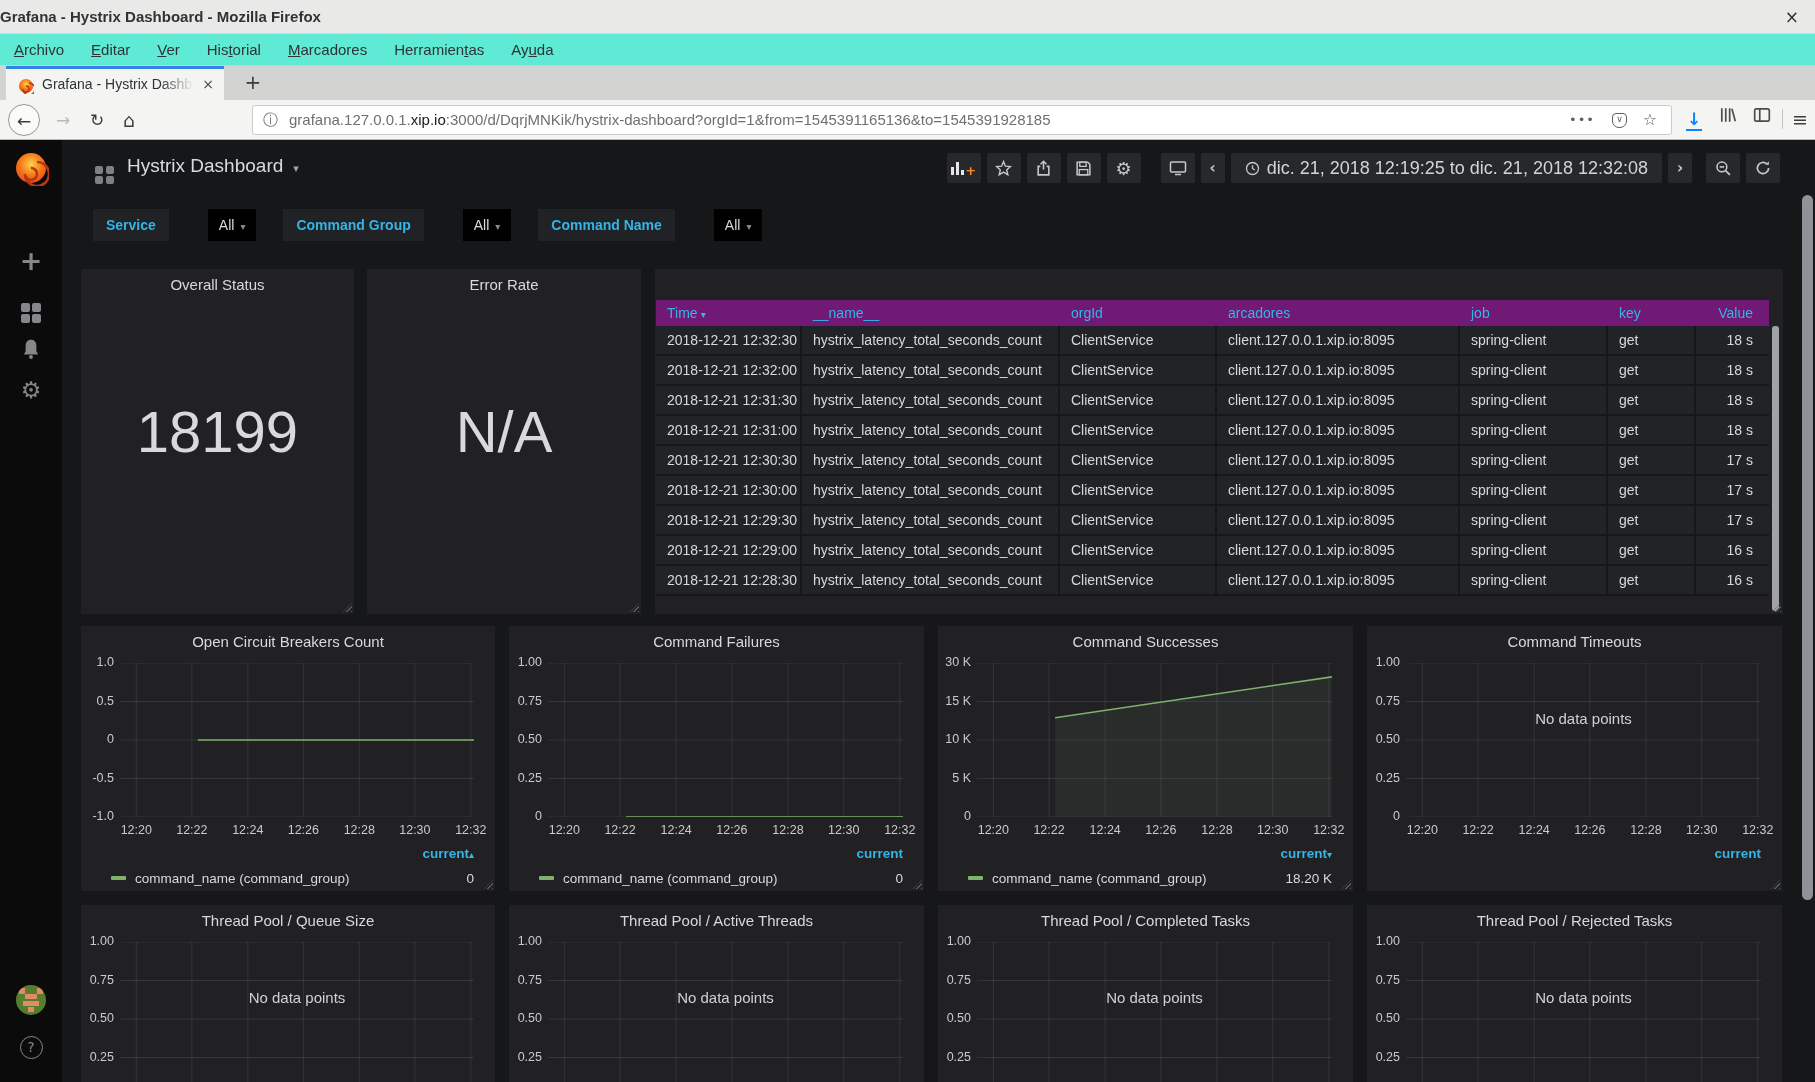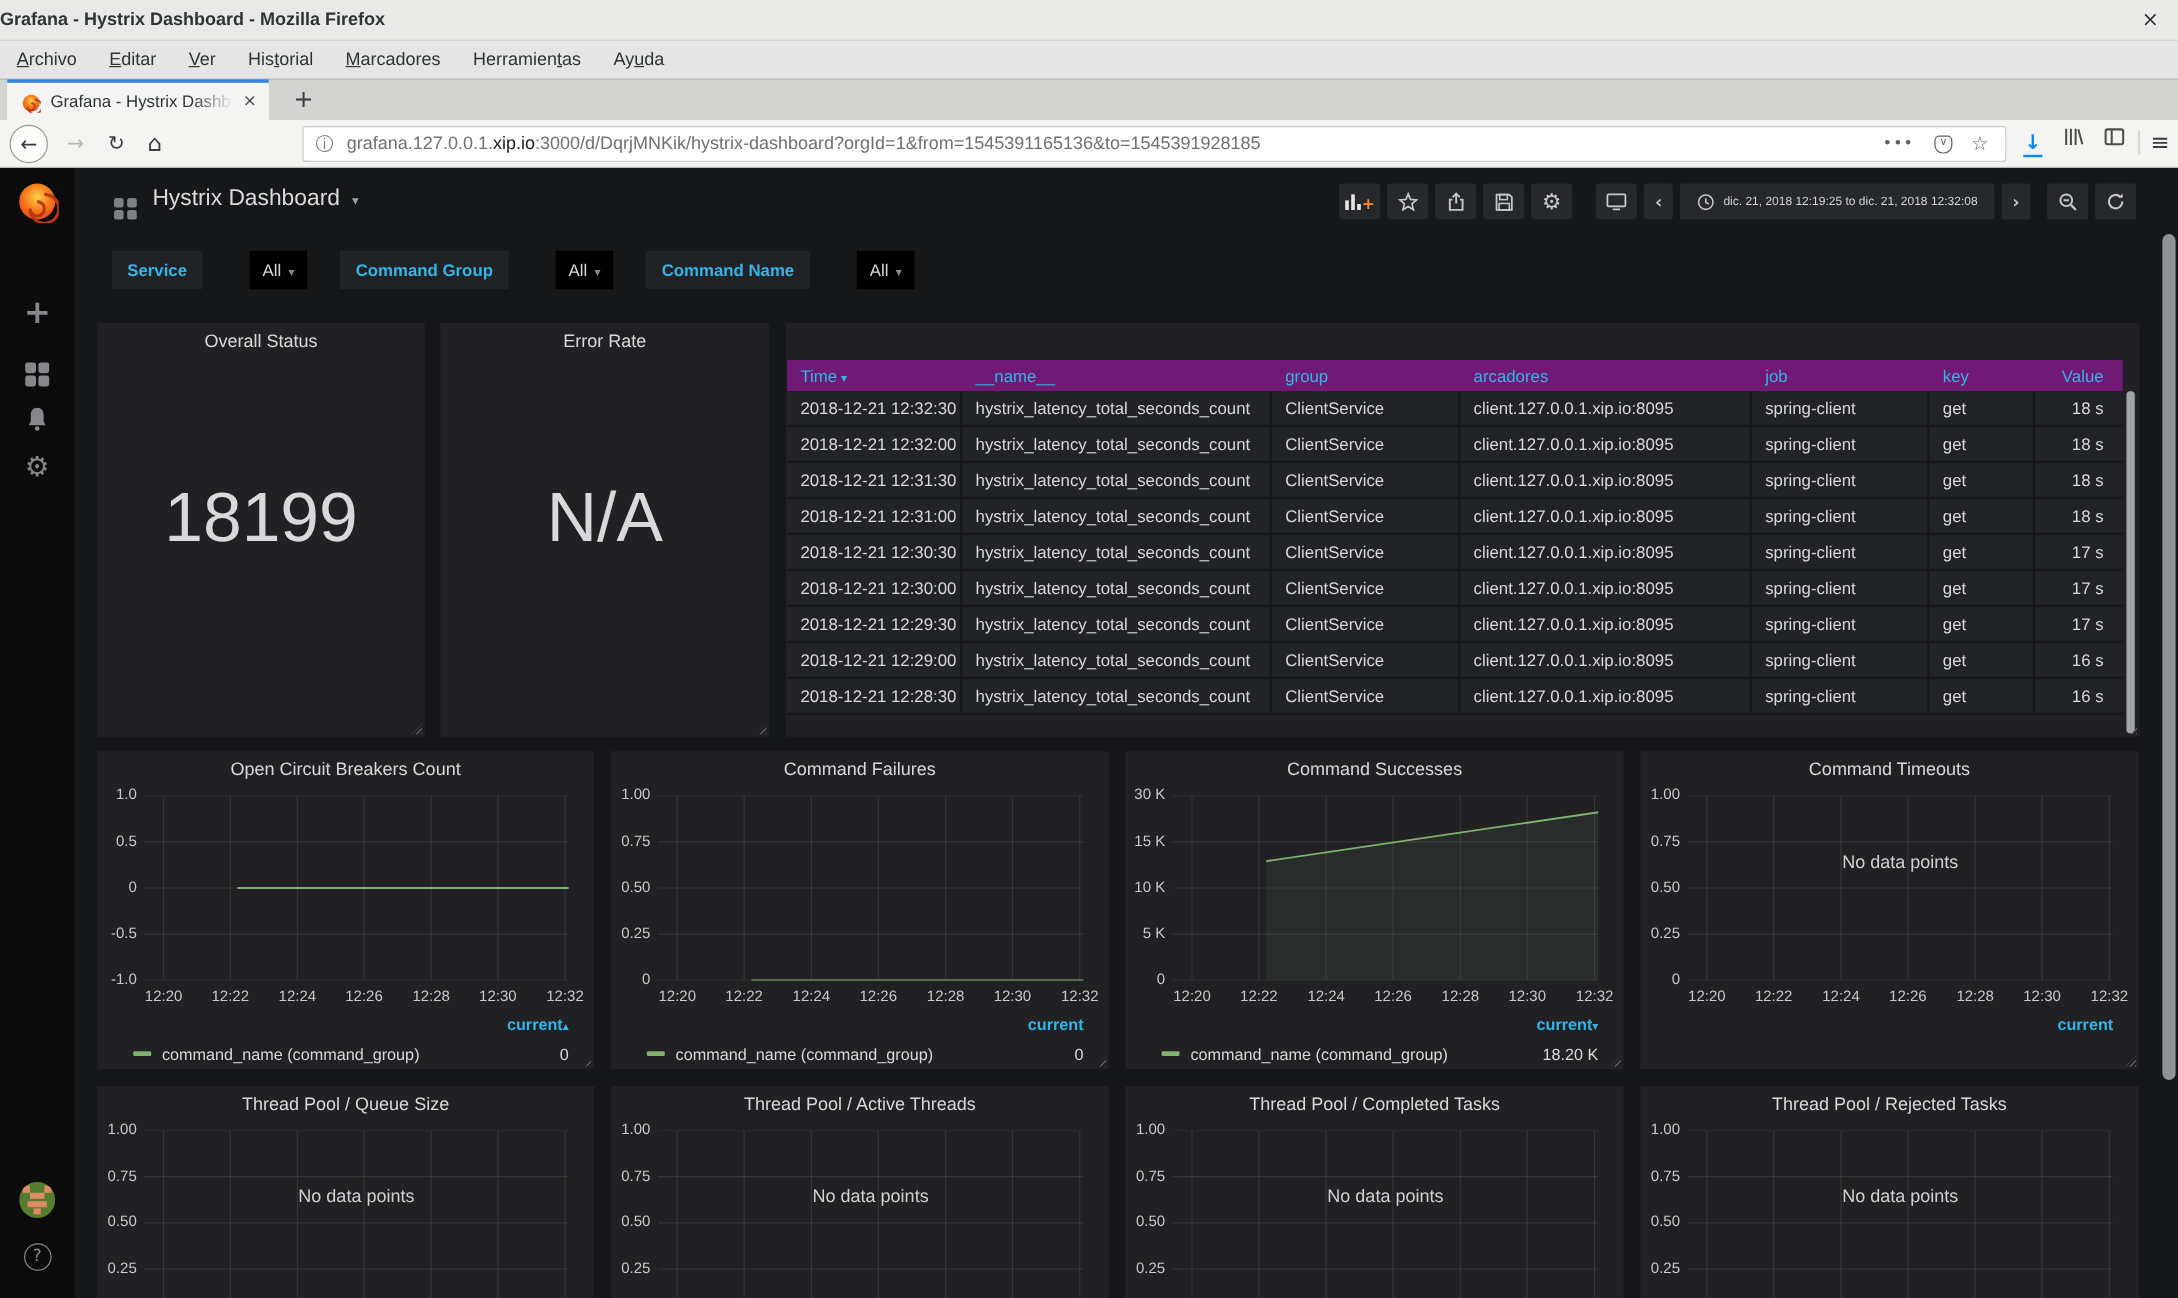--- a/index.html
+++ b/index.html
@@ -9,21 +9,21 @@
     font-family:"Liberation Sans","DejaVu Sans",sans-serif;
     -webkit-font-smoothing:antialiased;
   }
   .icon-glyph { font-family:"DejaVu Sans",sans-serif; }
 
   
   #titlebar { position:absolute; left:0; top:0; width:100%; height:34px; background:#e9e9e7; border-bottom:1px solid #d6d6d4; }
   #titlebar .win-title { position:absolute; left:0; right:0; top:0; line-height:34px; font-size:15px; font-weight:700; color:#2e3436; }
   #titlebar .win-close { position:absolute; right:16px; top:0; line-height:34px; font-size:17px; color:#333; cursor:default; }
 
-  #menubar { position:absolute; left:0; top:34px; width:100%; height:32px; background:#e5e5e5; border-bottom:1px solid #cfcfcd; }
+  #menubar { position:absolute; left:0; top:34px; width:100%; height:32px; background:#5eead4; border-bottom:1px solid #cfcfcd; }
   .menu-items { display:flex; align-items:center; height:100%; padding-left:14px; }
   .menu-item { font-size:15px; color:#2e3436; margin-right:27px; line-height:32px; }
   .menu-item .akey { text-decoration:underline; }
 
   #tabbar { position:absolute; left:0; top:66px; width:100%; height:34px; background:#d3d3d1; }
   #tab-active { position:absolute; left:6px; top:0; width:218px; height:34px; background:#f4f4f2; border-top:3px solid #3584e4; }
   .tab-favicon { position:absolute; left:12px; top:9px; width:16px; height:16px; }
   .tab-title { position:absolute; left:36px; top:0; width:152px; line-height:31px; font-size:14px; color:#2e3436; white-space:nowrap; overflow:hidden;
     -webkit-mask-image:linear-gradient(90deg,#000 78%,transparent); mask-image:linear-gradient(90deg,#000 78%,transparent); }
   .tab-close { position:absolute; right:10px; top:0; line-height:31px; font-size:14px; color:#4a4a4a; }
@@ -70,21 +70,21 @@
   #g-header { position:absolute; left:62px; top:0; width:1753px; height:56px; }
   #gh-grid { position:absolute; left:33px; top:20px; }
   #gh-grid .grid-squares span { background:#7d8084; width:8px; height:8px; }
   #gh-title { position:absolute; left:65px; top:15px; font-size:19px; color:#d9dadb; }
   #gh-caret { position:absolute; top:25px; margin-left:10px; font-size:11px; color:#9fa1a3; }
   #gh-tools { position:absolute; right:35px; top:13px; display:flex; align-items:center; }
   .gh-btn { height:30px; background:#26282c; border-radius:2px; margin-left:6px; display:flex; align-items:center; justify-content:center; color:#c7c8c9; }
   .gh-btn.sq { width:34px; }
   .gh-btn.narrow { width:24px; font-size:15px; font-weight:700; }
   #gh-tv { margin-left:20px; }
-  #gh-timerange { padding:0 14px; font-size:10px; color:#d3d4d5; white-space:nowrap; margin-left:6px; }
+  #gh-timerange { padding:0 14px; font-size:18px; color:#d3d4d5; white-space:nowrap; margin-left:6px; }
   #gh-timerange svg { margin-right:7px; }
   #gh-zoomout { margin-left:14px; }
   .addpanel-bars { display:flex; align-items:flex-end; height:14px; position:relative; }
   .addpanel-bars i { display:block; width:3px; background:#e6e6e6; margin-right:2px; }
   .addpanel-plus { color:#ff8b2c; font-weight:700; font-size:13px; line-height:8px; margin-left:-1px; margin-top:-10px; }
 
   #g-submenu { position:absolute; left:62px; top:62px; height:46px; display:flex; align-items:center; padding-left:31px; }
   .filter-chip { display:flex; height:32px; margin-right:27px;gap:39px; }
   .filter-label { background:#202226; color:#33b5e5; font-size:14px; font-weight:600; line-height:32px; padding:0 13px; }
   .filter-value { background:#000000; color:#d8d9da; font-size:14px; line-height:32px; padding:0 11px; }
@@ -346,21 +346,21 @@
       <div class="stat-value">18199</div>
     </div>
     <div class="panel" style="left:367px;top:129px;width:274px;height:345px">
       <div class="panel-title">Error Rate</div>
       <div class="stat-value">N/A</div>
     </div>
     <div class="panel" style="left:655px;top:129px;width:1128px;height:345px">
       <div id="lat-header" class="lat-grid">
           <div class="th">Time<span class="sort-caret icon-glyph"> ▾</span></div>
           <div class="th">__name__</div>
-          <div class="th">group</div>
+          <div class="th">orgId</div>
           <div class="th">arcadores</div>
           <div class="th">job</div>
           <div class="th">key</div>
           <div class="th">Value</div>
         </div>
       <div id="lat-body">
           <div class="tr lat-grid">
             <div class="td">2018-12-21 12:32:30</div>
             <div class="td">hystrix_latency_total_seconds_count</div>
             <div class="td">ClientService</div>

